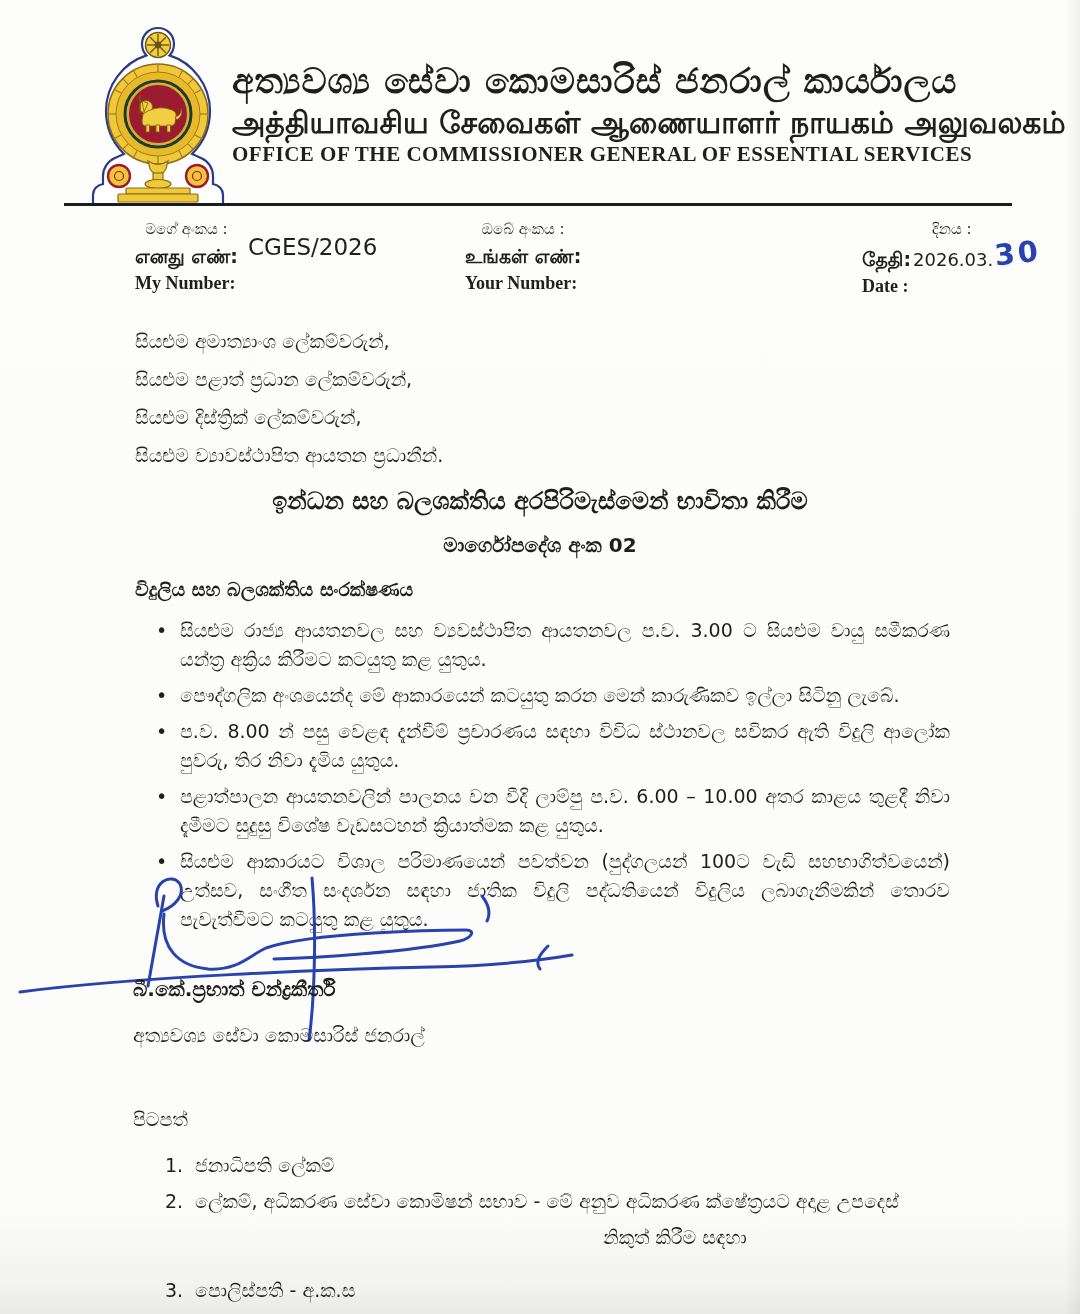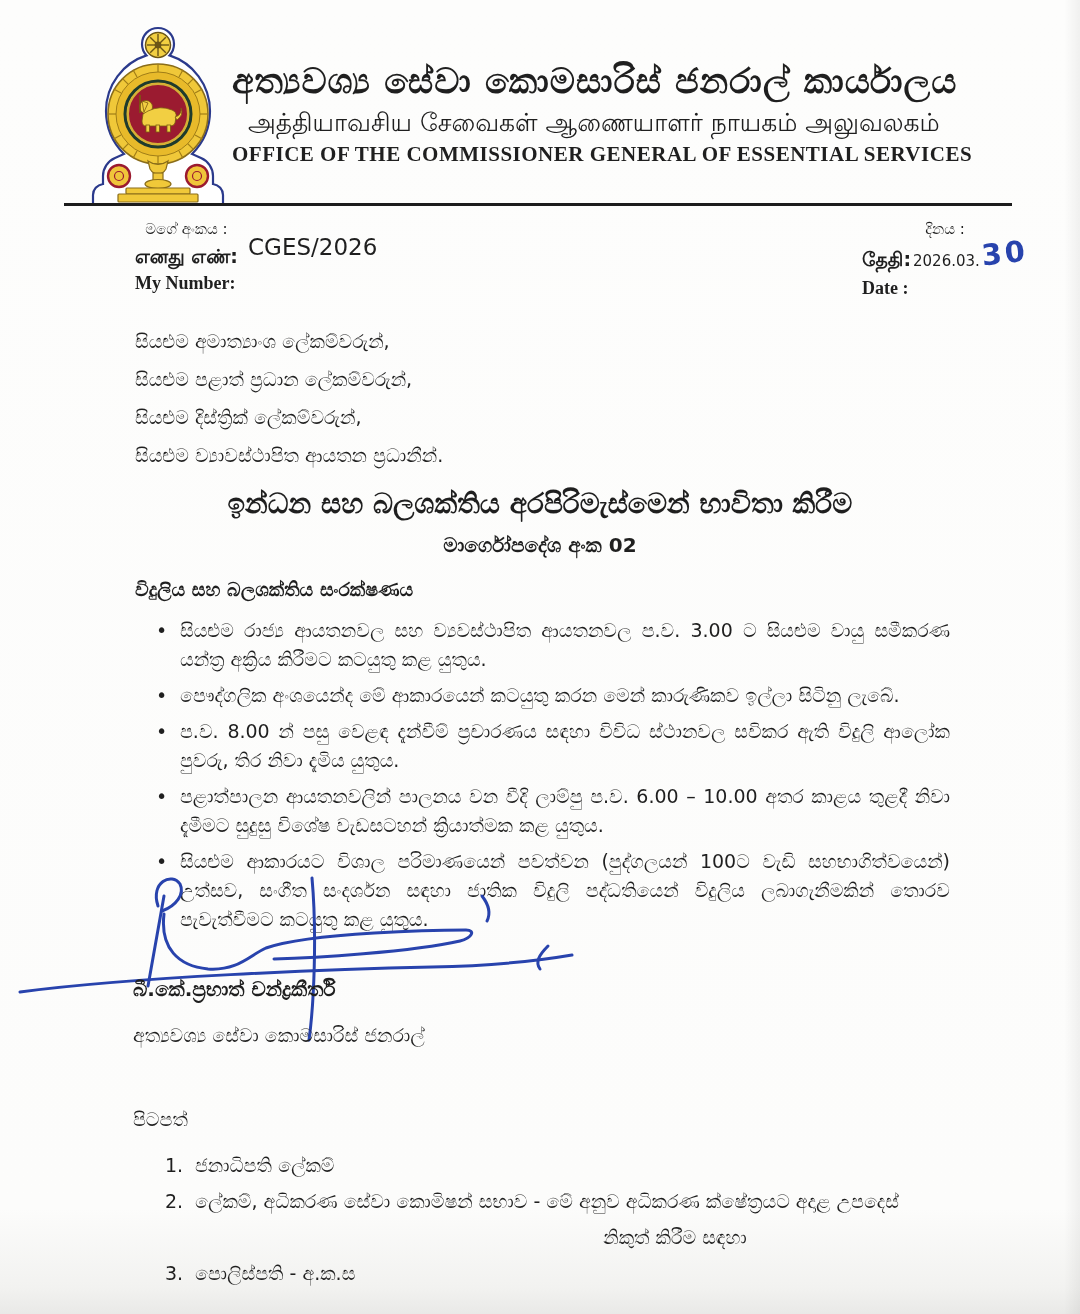--- a/index.html
+++ b/index.html
@@ -10,63 +10,63 @@
     background:linear-gradient(180deg,#fdfdfc 0%,#fcfcfb 92%,#f2f2f0 98%,#e9e9e7 100%);
   }
   .edge-shade-right {
     position:absolute; top:0; right:0; width:16px; height:100%;
     background:linear-gradient(90deg,rgba(0,0,0,0),rgba(0,0,0,0.05));
   }
   
   .emblem { position:absolute; left:88px; top:24px; width:140px; height:188px; }
   .hdr-titles { position:absolute; left:232px; top:58px; width:780px; }
   .hdr-si { font-size:35px; font-weight:bold; letter-spacing:1px; line-height:46px; white-space:nowrap; }
-  .hdr-ta { font-size:25px; font-weight:normal; line-height:34px; margin-top:2px; white-space:nowrap;margin-left:16px; }
+  .hdr-ta { font-size:30px; font-weight:bold; line-height:34px; margin-top:2px; white-space:nowrap; }
   .hdr-en { font-family:"Liberation Serif","DejaVu Serif",serif; font-size:21px; font-weight:bold; letter-spacing:0.5px; line-height:28px; white-space:nowrap; }
   .rule { position:absolute; left:64px; top:203px; width:948px; height:3px; background:#1c1c1c; }
   
   .ref-col { position:absolute; top:216px; line-height:27px; }
   .ref-col .l1 { font-size:15px;text-align:center; }
   .ref-col .l2 { font-size:19px; font-weight:bold; }
   .ref-col .l3 { font-family:"Liberation Serif","DejaVu Serif",serif; font-size:18px; font-weight:bold; }
   .ref-my   { left:135px; }
   .ref-your { left:465px; }
   .ref-date { left:862px; }
   .ref-value { position:absolute; left:248px; top:234px; font-size:23px; }
   .date-line { display:flex; align-items:baseline; gap:2px; }
-  .date-printed { font-size:15px; font-weight:normal; }
+  .date-printed { font-size:18px; font-weight:normal; }
   .handwritten {
     color:#2843ad; font-size:29px; letter-spacing:3px;
     display:inline-block; transform:rotate(-6deg) translateY(-3px);
     font-family:"DejaVu Sans","Liberation Sans",sans-serif;
   }
   
   .recipients { position:absolute; left:135px; top:330px; font-size:19px; }
   .recipients div { height:38px; }
   
-  .subject1 { position:absolute; left:0; top:487px; width:1080px; text-align:center; font-size:28px; font-weight:bold; }
+  .subject1 { position:absolute; left:0; top:487px; width:1080px; text-align:center; font-size:24px; font-weight:bold; }
   .subject2 { position:absolute; left:0; top:533px; width:1080px; text-align:center; font-size:20px; font-weight:bold; }
   .section-heading { position:absolute; left:135px; top:578px; font-size:19px; font-weight:bold; }
   
   .bullets { position:absolute; left:150px; top:616px; width:800px; list-style:none; }
   .bullets li {
     position:relative; padding-left:30px; margin-bottom:7px;
     font-size:19px; line-height:29px; text-align:justify;
   }
   .bullets li::before { content:"•"; position:absolute; left:6px; top:0; font-size:19px; }
   
   .signature-svg { position:absolute; left:12px; top:872px; width:580px; height:200px; }
   .sig-name  { position:absolute; left:133px; top:977px; font-size:20px; font-weight:bold; }
   .sig-title { position:absolute; left:133px; top:1024px; font-size:19px; }
   
   .copies-heading { position:absolute; left:133px; top:1108px; font-size:19px; }
   .copies { position:absolute; left:165px; top:1150px; width:800px; font-size:19px; }
   .copies .row { display:flex; margin-bottom:6px; line-height:30px; }
   .copies .num { width:30px; flex:0 0 30px; }
-  .copies .wrap2 { margin-left:360px; width:300px; text-align:center; line-height:30px; margin-bottom:6px; }
+  .copies .wrap2 { margin-left:360px; width:300px; text-align:center; line-height:30px; margin-bottom:23px; }
 </style>
 </head>
 <body>
 
 <div class="page">
   <div class="edge-shade-right"></div>
 
   <svg class="emblem" viewBox="0 0 140 186" aria-hidden="true">
     <path d="M70 3 C79 3 86 10 86 19 C86 23.5 84.3 27.5 81.5 30.4 C105 38 122 60 122 86 C122 103 115 118 104 129 L113 133 C120 136 125 143 125 151 L125 159 C131 160 135 164.5 135 170 L135 179 L5 179 L5 170 C5 164.5 9 160 15 159 L15 151 C15 143 20 136 27 133 L36 129 C25 118 18 103 18 86 C18 60 35 38 58.5 30.4 C55.7 27.5 54 23.5 54 19 C54 10 61 3 70 3 Z" fill="#ffffff" stroke="#2b3a8c" stroke-width="2.2"></path>
 
@@ -142,20 +142,25 @@
   </div>
   <div class="rule"></div>
 
   <div class="ref-col ref-my">
     <div class="l1">මගේ අංකය :</div>
     <div class="l2">எனது எண்:</div>
     <div class="l3">My Number:</div>
   </div>
   <div class="ref-value">CGES/2026</div>
 
+  <div class="ref-col ref-your">
+    <div class="l1">ඔබේ අංකය :</div>
+    <div class="l2">உங்கள் எண்:</div>
+    <div class="l3">Your Number:</div>
+  </div>
 
   <div class="ref-col ref-date">
     <div class="l1">දිනය :</div>
     <div class="l2 date-line">
       <span>தேதி:</span>
       <span class="date-printed">2026.03.</span>
       <span class="handwritten">30</span>
     </div>
     <div class="l3">Date :</div>
   </div>

